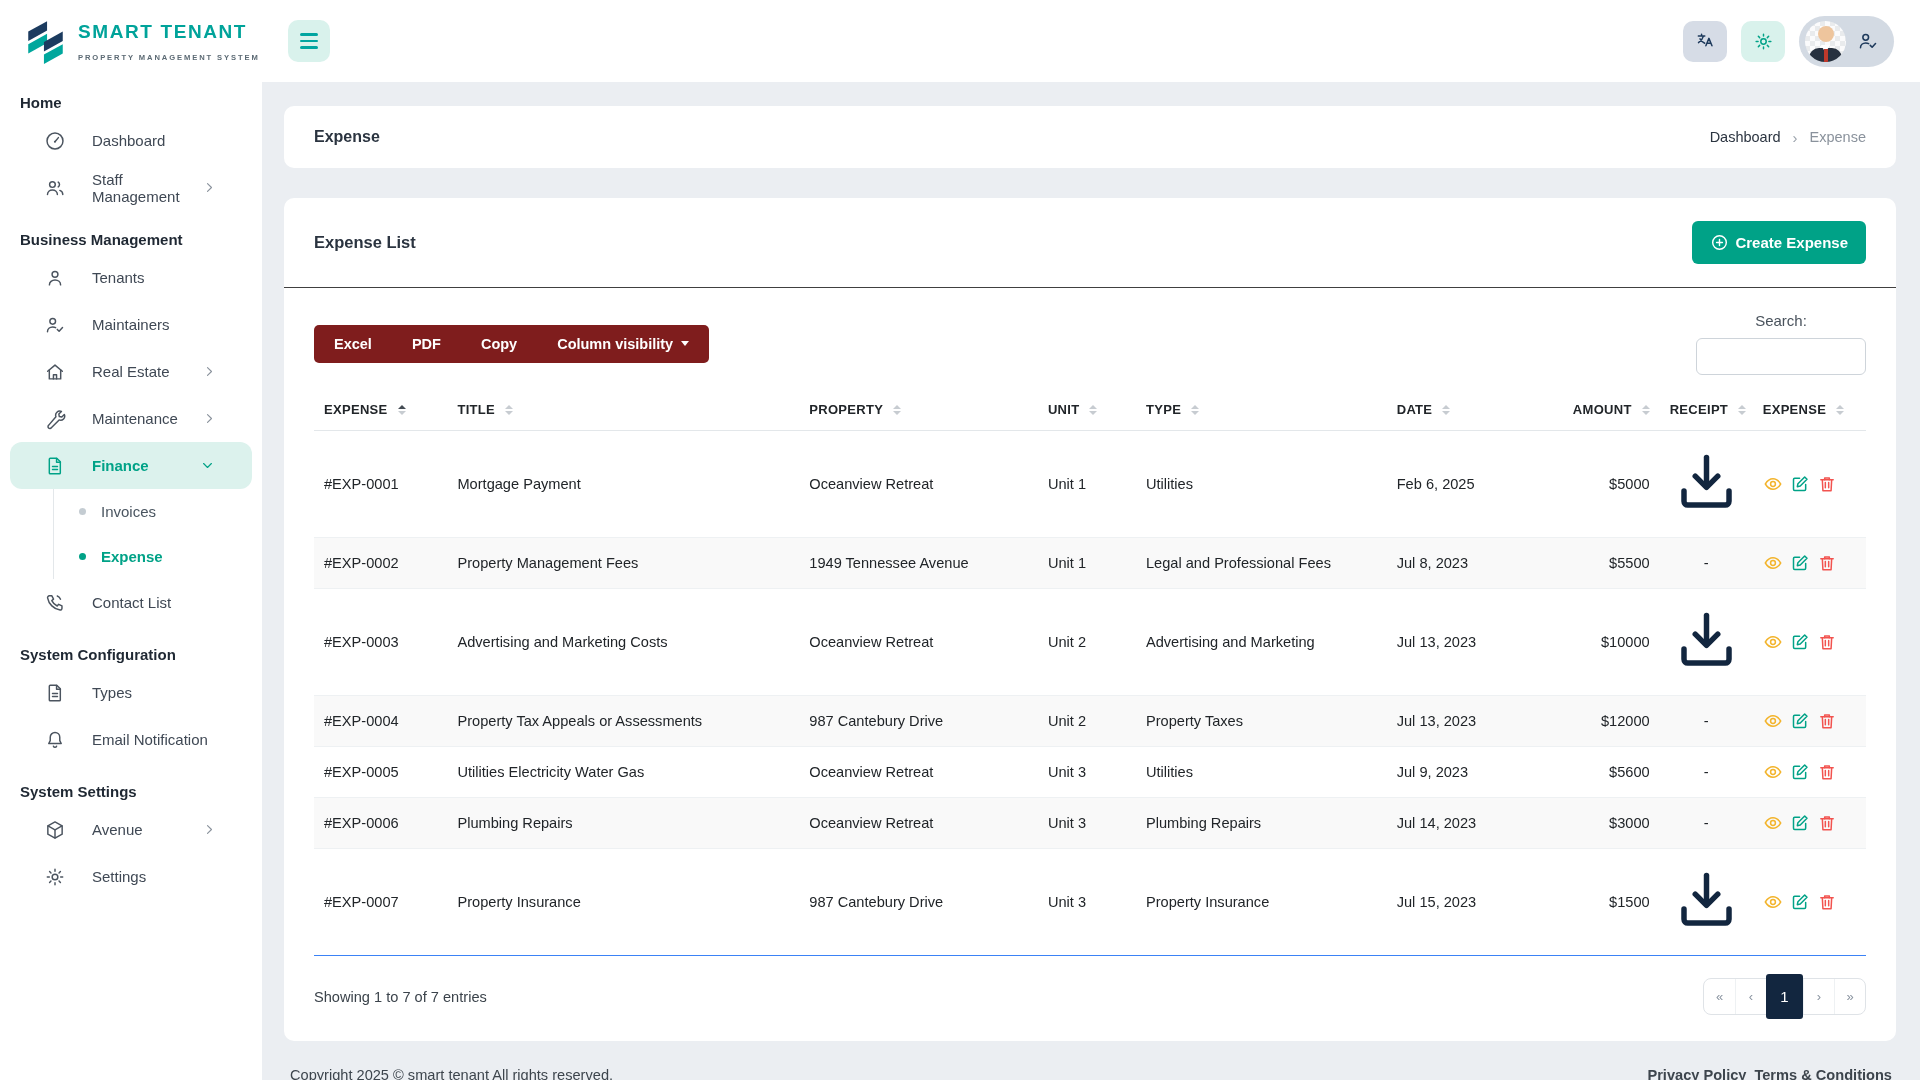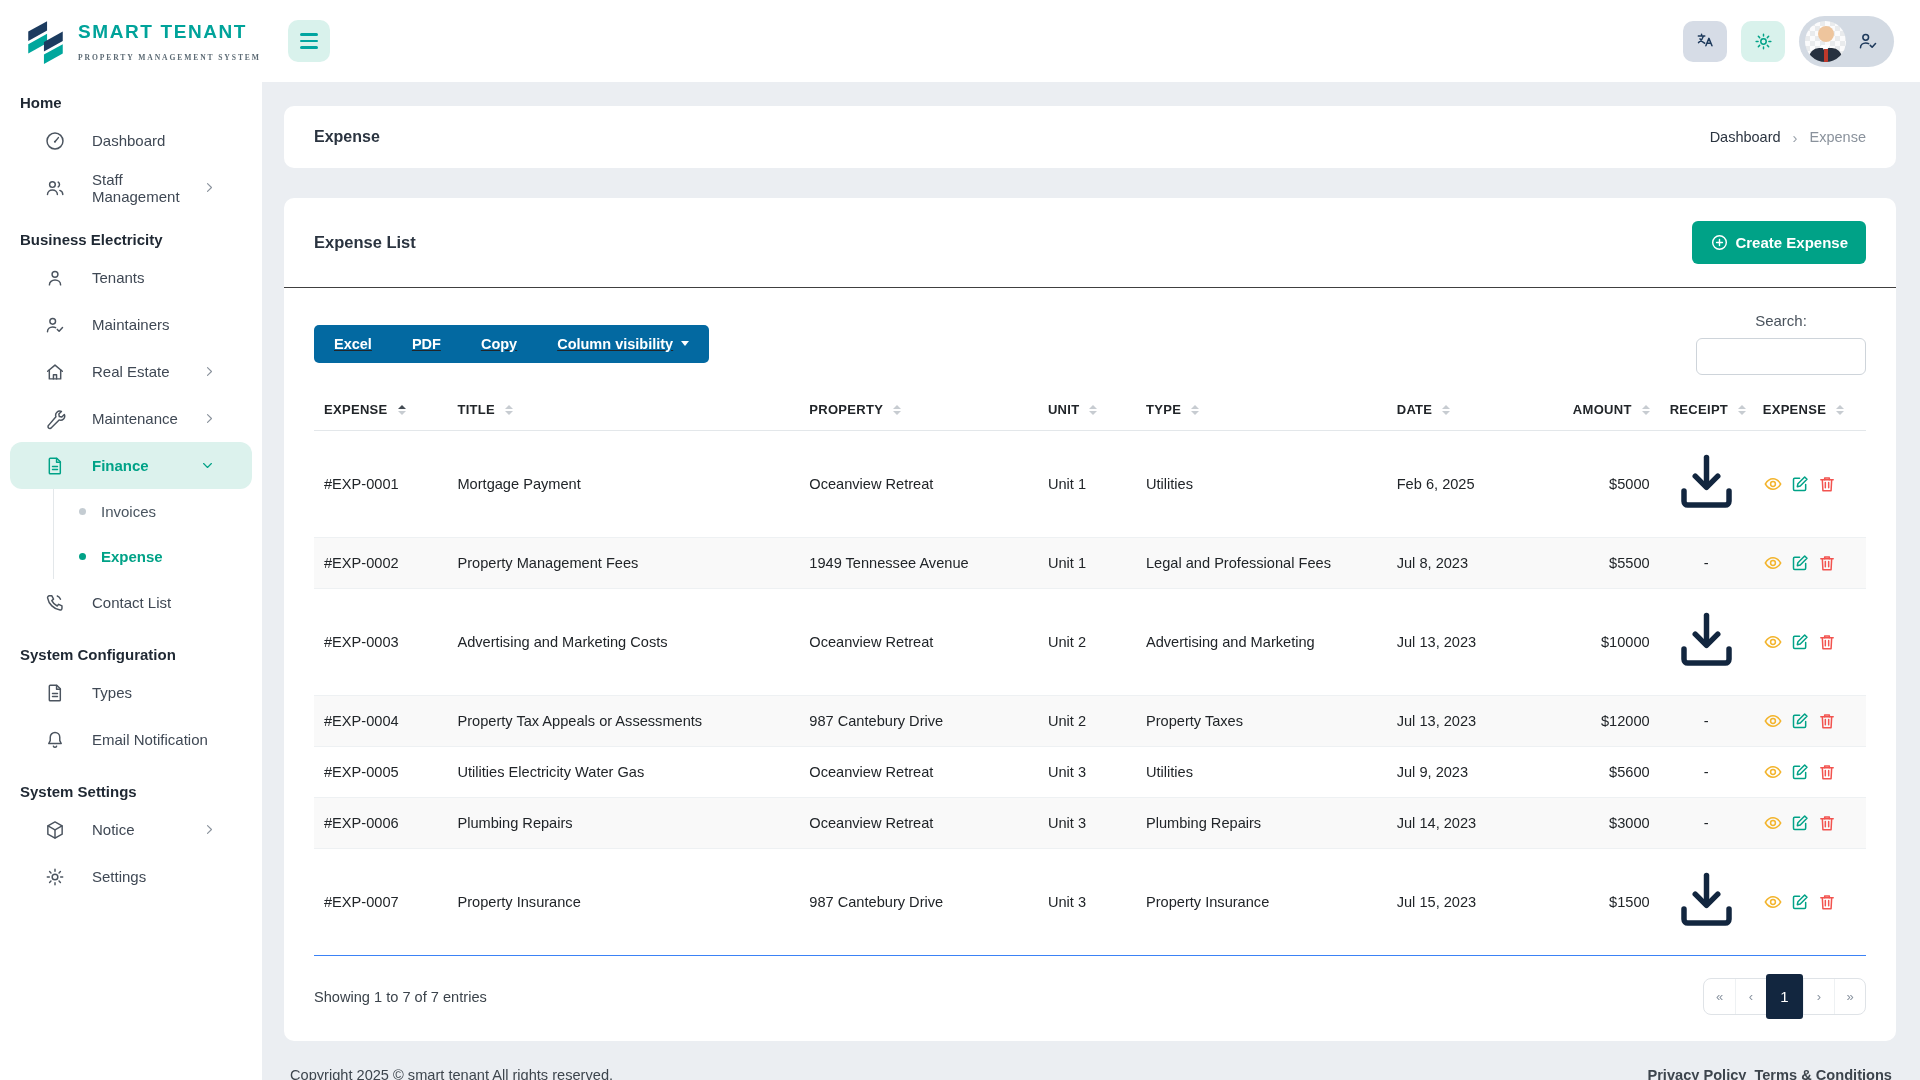--- a/index.html
+++ b/index.html
@@ -5,21 +5,21 @@
   * { box-sizing: border-box; margin: 0; padding: 0; }
   html,body { width:1920px; height:1080px; overflow:hidden; }
   body { font-family:"Liberation Sans", sans-serif; background:#ebeef2; color:#212529; }
   .app { display:flex; height:100%; }
 
   
   .sidebar { width:262px; flex-shrink:0; background:#fff; overflow:hidden; }
   .logo { display:flex; align-items:center; gap:10px; padding:18px 12px 10px 22px; }
   .logo-mark { width:46px; height:46px; flex-shrink:0; }
   .logo-name { font-size:19px; font-weight:700; color:#00a39a; letter-spacing:1.6px; white-space:nowrap; }
-  .logo-tagline { font-size:7.6px; font-weight:600; color:#5c6a74; letter-spacing:1.9px; margin-top:10px; white-space:nowrap;font-family:Liberation Serif, serif; }
+  .logo-tagline { font-size:7.6px; font-weight:600; color:#5c6a74; letter-spacing:1.9px; margin-top:10px; white-space:nowrap; }
   .nav-label { font-size:15px; font-weight:700; color:#1f2833; padding:20px 16px 6px 20px; }
   .nav-item { display:flex; align-items:center; height:47px; padding:0 18px 0 44px; font-size:15px; color:#3f4854; cursor:pointer; }
   .nav-item .icon { width:22px; height:22px; margin-right:26px; color:#4b545f; flex-shrink:0; }
   .nav-item .chev { margin-left:auto; width:17px; height:17px; color:#8a929c; }
   .nav-item.active { background:#dcf2ed; border-radius:12px; margin:0 10px; padding:0 10px 0 34px; color:#00a287; font-weight:600; }
   .nav-item.active .icon { color:#00a287; }
   .submenu { border-left:1px solid #e3e7ea; margin-left:53px; }
   .sub-item { display:flex; align-items:center; height:45px; padding-left:25px; font-size:15px; color:#4a5560; cursor:pointer; }
   .sub-item .bullet { width:7px; height:7px; border-radius:50%; background:#c4ccd2; margin-right:15px; flex-shrink:0; }
   .sub-item.active { color:#00a287; font-weight:600; }
@@ -55,21 +55,21 @@
   .breadcrumb .bc-current { color:#8a929c; }
 
   .card { background:#fff; border-radius:10px; padding-bottom:26px; flex-shrink:0; }
   .card-head { display:flex; align-items:center; justify-content:space-between; padding:23px 30px; border-bottom:1px solid #404040; }
   .card-title { font-size:16.5px; font-weight:700; color:#2b3440; }
   .btn-create { display:flex; align-items:center; gap:6px; background:#00a287; color:#fff; border:none; border-radius:6px; height:43px; padding:0 18px; font-size:15px; font-weight:600; cursor:pointer; font-family:inherit; }
   .btn-create .icon { width:19px; height:19px; }
 
   .card-body { padding:0 30px; }
   .toolbar { display:flex; align-items:center; justify-content:space-between; margin:24px 0 14px; }
-  .btn-group { display:flex; background:#0369a1; border-radius:5px; overflow:hidden;text-decoration:underline; }
+  .btn-group { display:flex; background:#7f1d1d; border-radius:5px; overflow:hidden; }
   .btn-group button { background:transparent; border:none; color:#fff; font-size:14.5px; font-weight:600; padding:11px 20px; cursor:pointer; font-family:inherit; display:flex; align-items:center; gap:8px; }
   .caret-down { width:0; height:0; border-left:4.5px solid transparent; border-right:4.5px solid transparent; border-top:5px solid #fff; }
   .search-box { display:flex; align-items:center; gap:9px;flex-direction:column; }
   .search-label { font-size:15px; color:#49525c; }
   .search-input { width:170px; height:37px; border:1px solid #ced4da; border-radius:6px; padding:0 10px; font-size:14px; font-family:inherit; color:#212529; }
 
   
   table { width:100%; border-collapse:collapse; table-layout:fixed; }
   thead th { text-align:left; font-size:13px; font-weight:700; color:#212529; letter-spacing:.3px; padding:13px 10px; border-bottom:1px solid #e3e7ea; }
   thead th .th-inner { display:flex; align-items:center; gap:10px; }
@@ -150,21 +150,21 @@
               <path d="M17.3 14.6c1.9.7 3.2 2.4 3.2 4.6"></path>
             </svg>
           </span>
           <span>Staff Management</span>
           <span class="icon chev">
             <svg viewBox="0 0 24 24" fill="none" stroke="currentColor" stroke-width="1.6" stroke-linecap="round" stroke-linejoin="round">
               <path d="M9.2 6.5l5.6 5.5-5.6 5.5"></path>
             </svg>
           </span>
         </div>
-        <div class="nav-label">Business Electricity</div>
+        <div class="nav-label">Business Management</div>
         <div class="nav-item">
           <span class="icon ">
             <svg viewBox="0 0 24 24" fill="none" stroke="currentColor" stroke-width="1.6" stroke-linecap="round" stroke-linejoin="round">
               <circle cx="12" cy="8" r="3.2"></circle>
               <path d="M5.9 19.5c0-3.2 2.7-5.3 6.1-5.3s6.1 2.1 6.1 5.3"></path>
             </svg>
           </span>
           <span>Tenants</span>
         </div>
         <div class="nav-item">
@@ -261,21 +261,21 @@
         </div>
         <div class="nav-label">System Settings</div>
         <div class="nav-item">
           <span class="icon ">
             <svg viewBox="0 0 24 24" fill="none" stroke="currentColor" stroke-width="1.6" stroke-linecap="round" stroke-linejoin="round">
               <path d="M12 3.2l7.8 4.3v9L12 20.8l-7.8-4.3v-9z"></path>
               <path d="M4.4 7.6L12 11.8l7.6-4.2"></path>
               <path d="M12 11.8v8.8"></path>
             </svg>
           </span>
-          <span>Notice</span>
+          <span>Avenue</span>
           <span class="icon chev">
             <svg viewBox="0 0 24 24" fill="none" stroke="currentColor" stroke-width="1.6" stroke-linecap="round" stroke-linejoin="round">
               <path d="M9.2 6.5l5.6 5.5-5.6 5.5"></path>
             </svg>
           </span>
         </div>
         <div class="nav-item">
           <span class="icon ">
             <svg viewBox="0 0 24 24" fill="none" stroke="currentColor" stroke-width="1.6" stroke-linecap="round" stroke-linejoin="round">
               <circle cx="12" cy="12" r="3.1"></circle>

